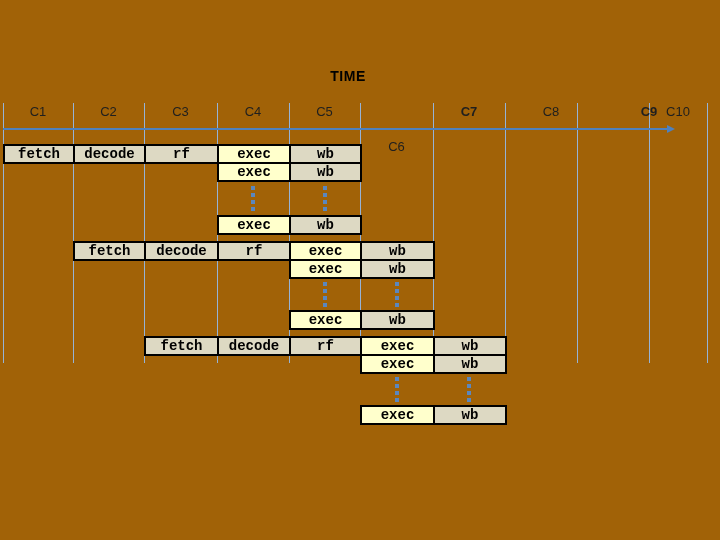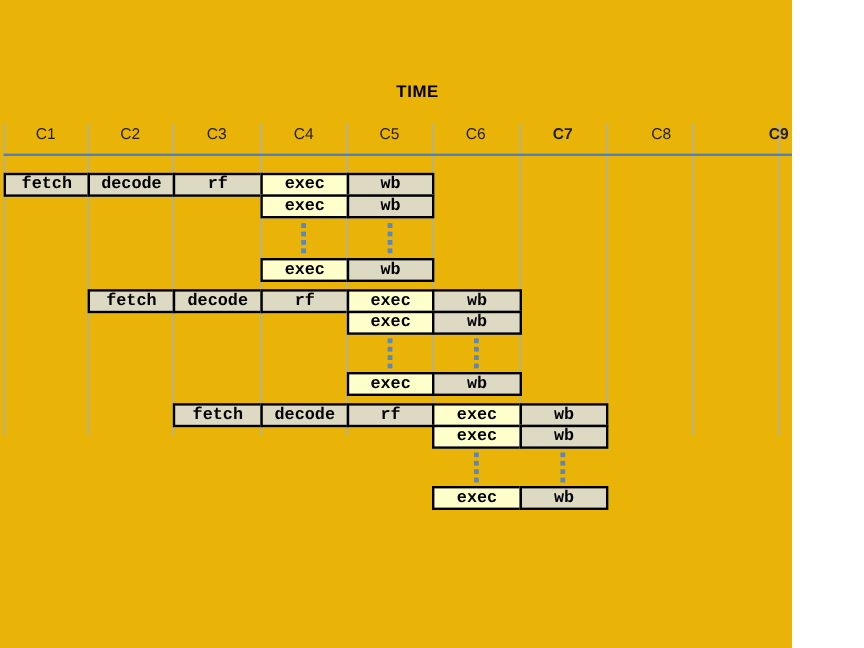--- a/index.html
+++ b/index.html
@@ -1,19 +1,19 @@
 <!DOCTYPE html>
 <html><head>
 <meta charset="utf-8">
 <style>
   html,body{margin:0;padding:0;background:#ffffff;}
   #stage{
     position:relative;
-    width:660px;height:540px;
-    background:#eab308;
+    width:720px;height:540px;
+    background:#a16207;
     overflow:hidden;
     font-family:"Liberation Sans", sans-serif;
   }
   .time-title{
     position:absolute;
     top:68px;left:348px;
     transform:translateX(-50%);
     font-family:"Liberation Sans", sans-serif;
     font-size:14px;font-weight:bold;color:#000000;
     letter-spacing:0.5px;
@@ -76,21 +76,21 @@
     <div class="gridline" style="left: 433px; background: rgb(149, 179, 215);"></div>
     <div class="gridline" style="left: 505px; background: rgb(149, 179, 215);"></div>
     <div class="gridline" style="left: 577px; background: rgb(149, 179, 215);"></div>
     <div class="gridline" style="left: 649px; background: rgb(149, 179, 215);"></div>
     <div class="gridline" style="left: 707px; background: rgb(149, 179, 215);"></div>
     <div class="cycle-label" style="left: 38px;">C1</div>
     <div class="cycle-label" style="left: 108.5px;">C2</div>
     <div class="cycle-label" style="left: 180.5px;">C3</div>
     <div class="cycle-label" style="left: 253px;">C4</div>
     <div class="cycle-label" style="left: 324.5px;">C5</div>
-    <div class="cycle-label" style="left: 396.5px;">C6</div>
+    <div class="cycle-label" style="left: 396.5px; margin-top: 35px;">C6</div>
     <div class="cycle-label" style="left: 469px; font-weight: bold;">C7</div>
     <div class="cycle-label" style="left: 551px;">C8</div>
     <div class="cycle-label" style="left: 649px; font-weight: bold;">C9</div>
     <div class="cycle-label" style="left: 678px;">C10</div>
     <div class="time-axis-line" style="left: 3px; width: 664px; background: rgb(79, 129, 189);"></div>
     <div class="time-axis-head" style="left: 667px; border-left: 8px solid rgb(79, 129, 189);"></div>
     <div class="stage-row" style="left: 3px; top: 144px;">
       <div class="stage-cell" style="width: 72px; background: rgb(221, 217, 195); border-color: rgb(0, 0, 0);">fetch</div>
       <div class="stage-cell" style="width: 73px; background: rgb(221, 217, 195); border-color: rgb(0, 0, 0);">decode</div>
       <div class="stage-cell" style="width: 75px; background: rgb(221, 217, 195); border-color: rgb(0, 0, 0);">rf</div>

